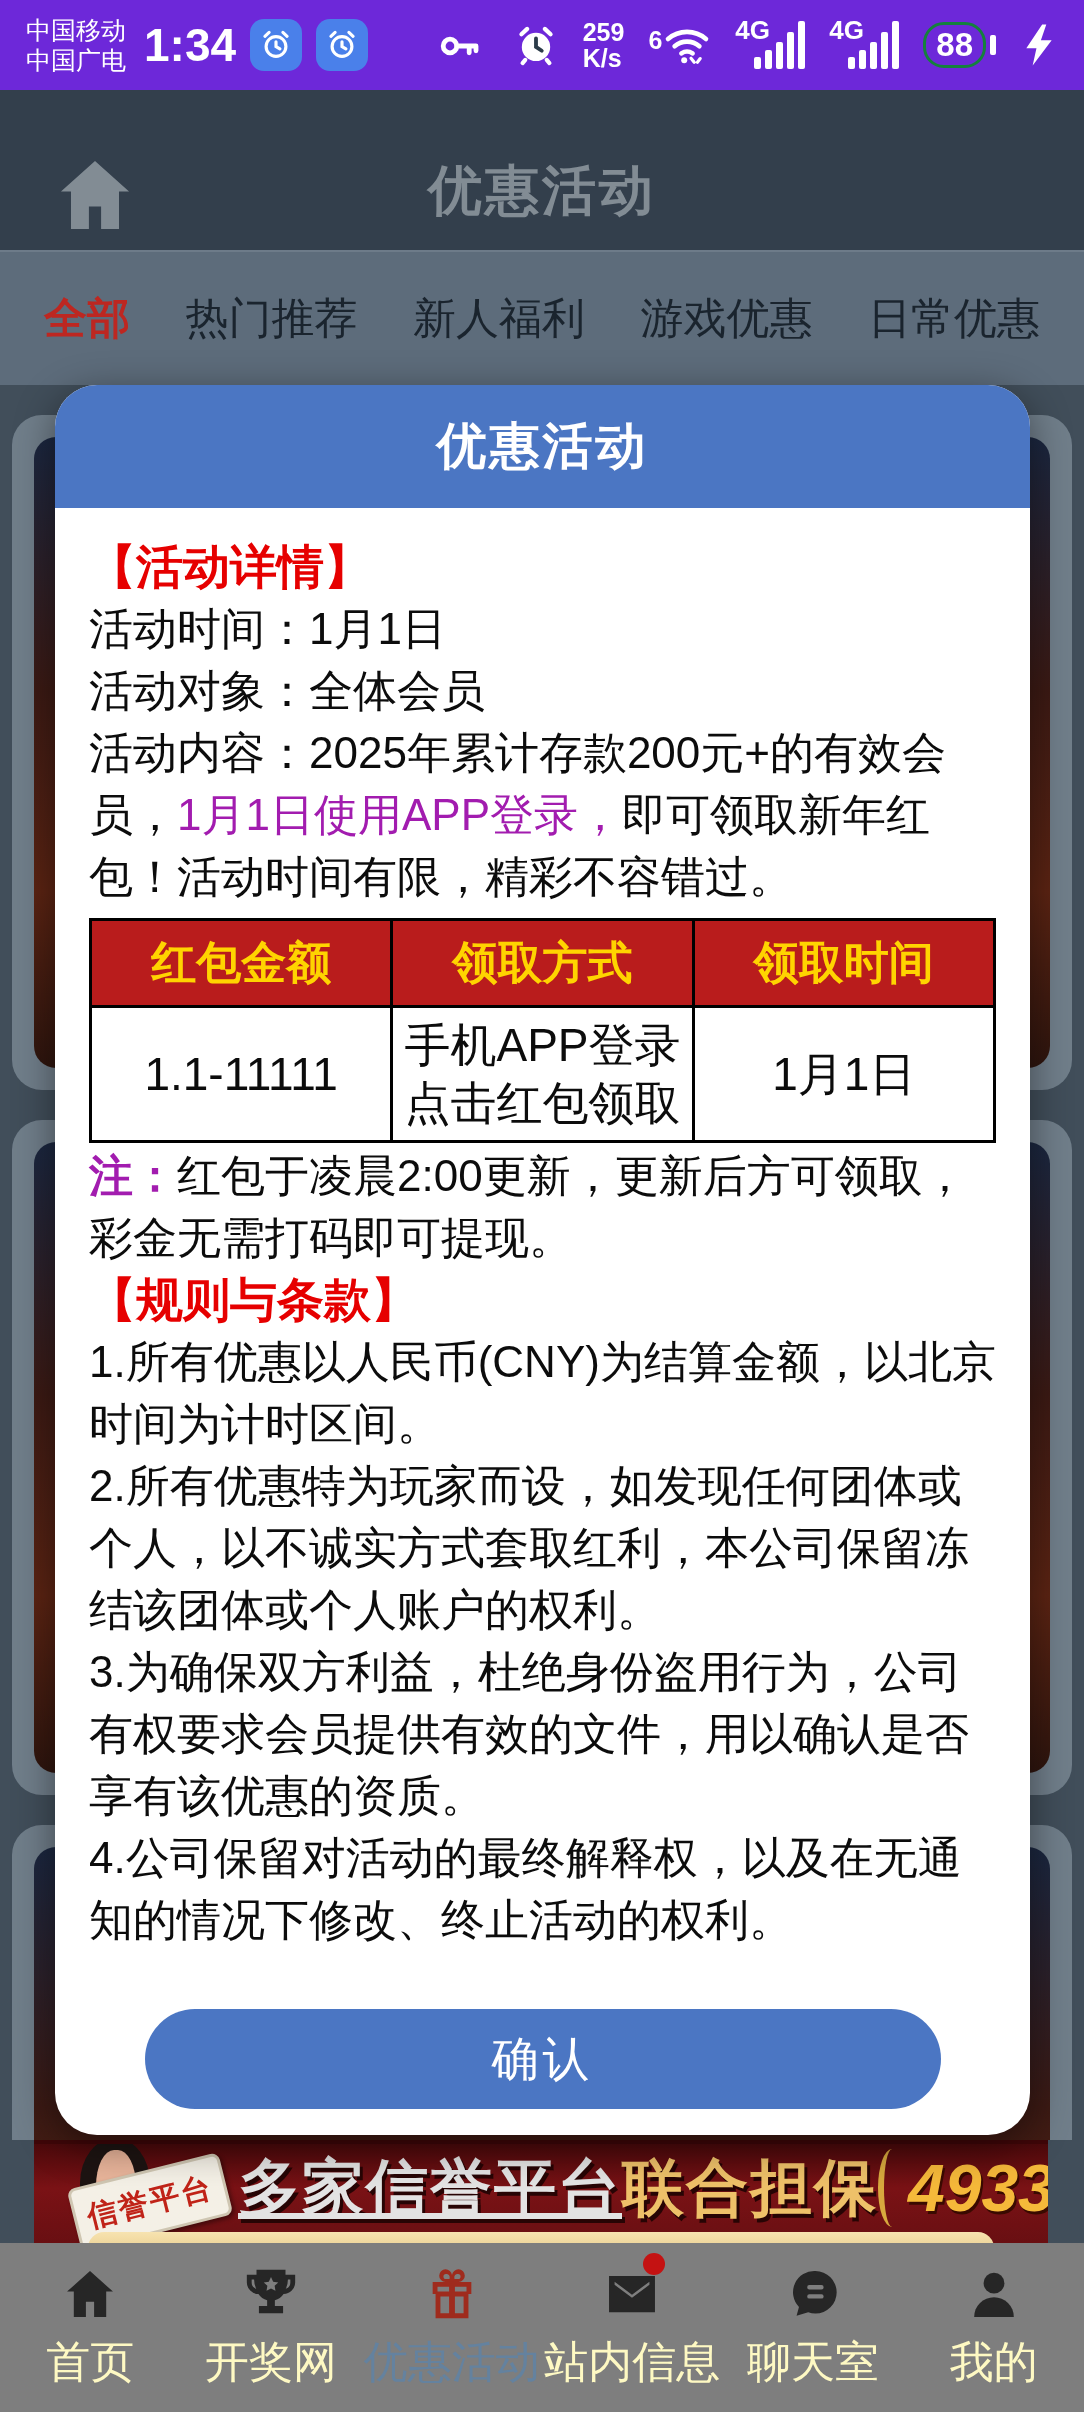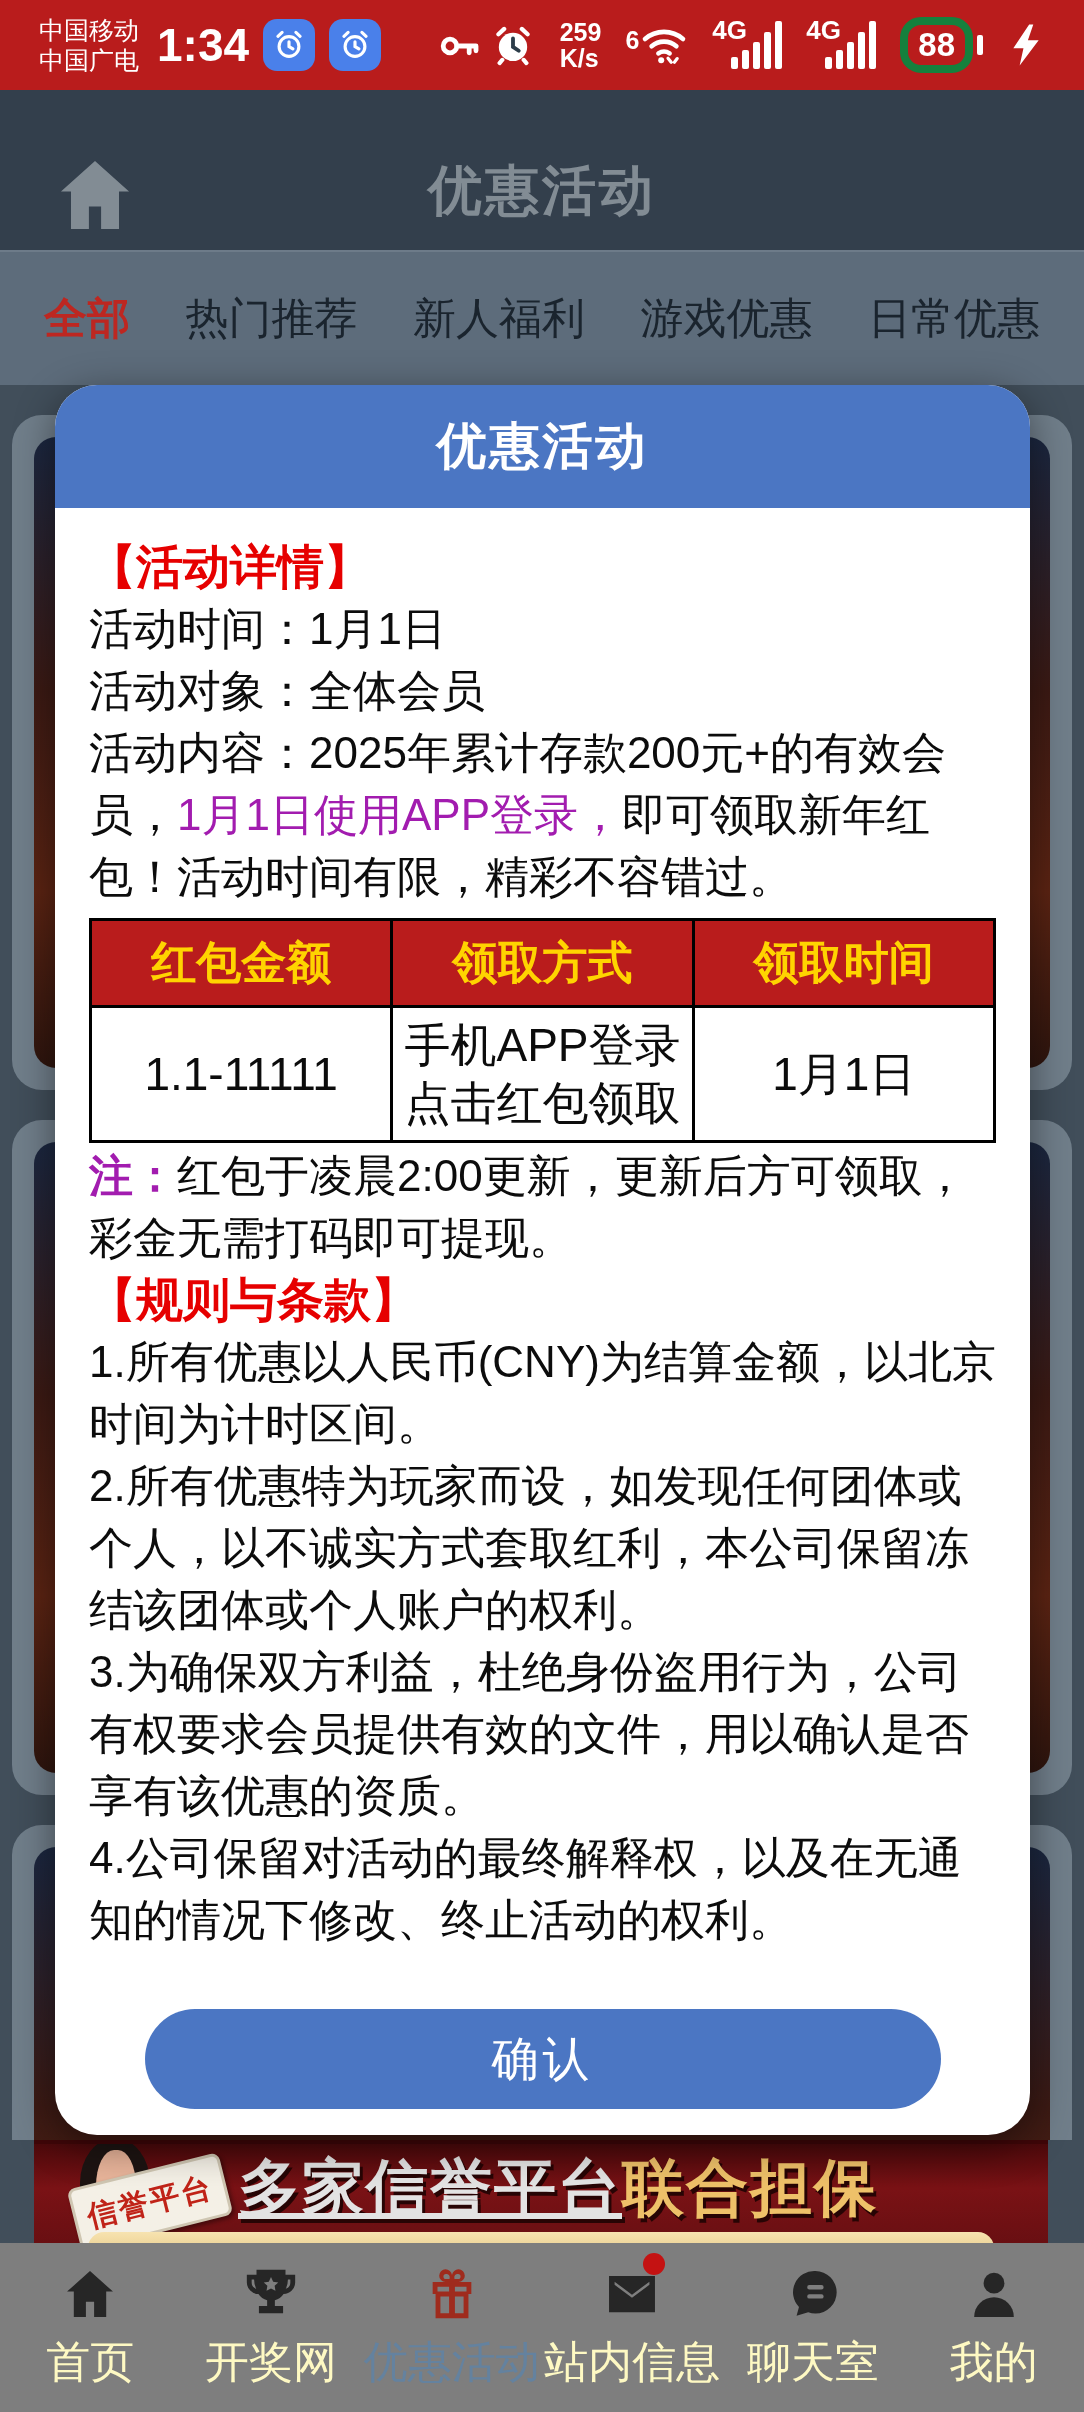--- a/index.html
+++ b/index.html
@@ -3,38 +3,38 @@
 <meta charset="utf-8">
 <style>
   html,body{margin:0;padding:0;}
   body{
     width:1084px;height:2412px;position:relative;overflow:hidden;
     background:#414e5a;
     font-family:"Liberation Sans","DejaVu Sans",sans-serif;
     -webkit-font-smoothing:antialiased;
   }
   
-  .status-bar{position:absolute;top:0;left:0;right:0;height:90px;background:#b91c1c;
-    display:flex;align-items:center;color:#fff;padding:0 39px;box-sizing:border-box;z-index:20;}
+  .status-bar{position:absolute;top:0;left:0;right:0;height:90px;background:#6d28d9;
+    display:flex;align-items:center;color:#fff;padding:0 26px;box-sizing:border-box;z-index:20;}
   .sb-left{display:flex;align-items:center;gap:14px;}
   .carrier{font-size:25px;line-height:30px;color:#fff;}
   .sb-time{font-size:46px;font-weight:bold;margin-left:4px;}
   .notif-chip{width:52px;height:52px;border-radius:14px;background:#4a80ea;
     display:flex;align-items:center;justify-content:center;}
   .sb-key{position:absolute;left:436px;top:22px;}
   .sb-right{margin-left:auto;display:flex;align-items:center;gap:24px;}
   .sb-speed{font-size:25px;line-height:26px;font-weight:bold;text-align:left;}
   .wifi-wrap{position:relative;display:flex;align-items:flex-end;}
   .wifi-6{font-size:25px;font-weight:bold;position:relative;top:-12px;margin-right:1px;}
   .sig{position:relative;width:70px;height:56px;}
   .sig .g{position:absolute;top:-2px;left:0;font-size:26px;font-weight:bold;}
   .sig .bars{position:absolute;bottom:4px;right:0;display:flex;align-items:flex-end;gap:4px;}
   .sig .bars i{display:block;width:7px;background:#fff;border-radius:2px;}
   .battery{display:flex;align-items:center;}
-  .batt-body{border:8px solid #15803d;border-radius:21px;padding:1px 10px;font-size:33px;font-weight:bold;}
+  .batt-body{border:3px solid #15803d;border-radius:21px;padding:1px 10px;font-size:33px;font-weight:bold;}
   .batt-nub{width:6px;height:20px;background:#fff;border-radius:2px;margin-left:4px;}
   
   .app-header{position:absolute;top:90px;left:0;right:0;height:160px;background:#333f4c;}
   .home-btn{position:absolute;left:52px;bottom:12px;}
   .header-title{position:absolute;left:0;right:0;bottom:22px;text-align:center;
     font-size:54px;font-weight:bold;color:#828c94;letter-spacing:3px;}
   
   .tab-bar{position:absolute;top:250px;left:0;right:0;height:135px;background:#5d6c7b;
     border-top:2px solid #6d7b89;display:flex;align-items:center;justify-content:space-between;
     padding:0 44px;box-sizing:border-box;}
@@ -260,20 +260,25 @@
       <div class="model-hair"></div>
       <div class="model-skin"></div>
       <div class="sign">
         <span>信誉平台</span>
       </div>
     </div>
     <div class="banner-texts">
       <span class="t-silver">多家信誉平台</span>
       <span class="t-gold">联合担保</span>
     </div>
+    <div class="banner-num-wrap">
+      <span class="wreath l"></span>
+      <span class="banner-num">4933</span>
+
+    </div>
   </div>
   <div class="gold-bar"></div>
 </div>
 
 <div class="nav-bar">
   <div class="nav-item">
     <span class="nav-icon">
       <svg width="58" height="58" viewBox="0 0 24 24" fill="currentColor">
         <path d="M12 2.5L2.5 11h2.8v10.5h5v-6.3h3.4v6.3h5V11h2.8z"></path>
       </svg>

